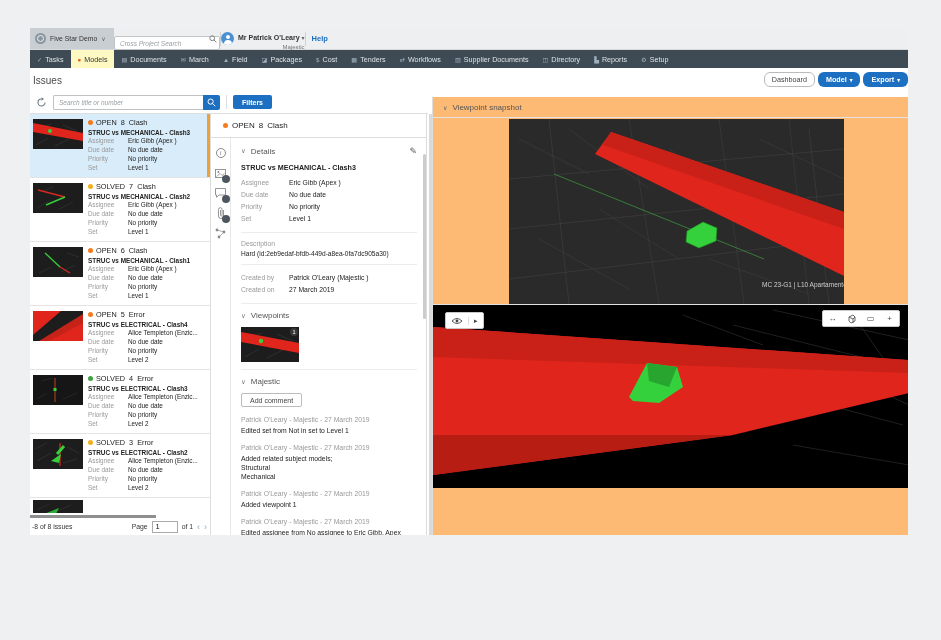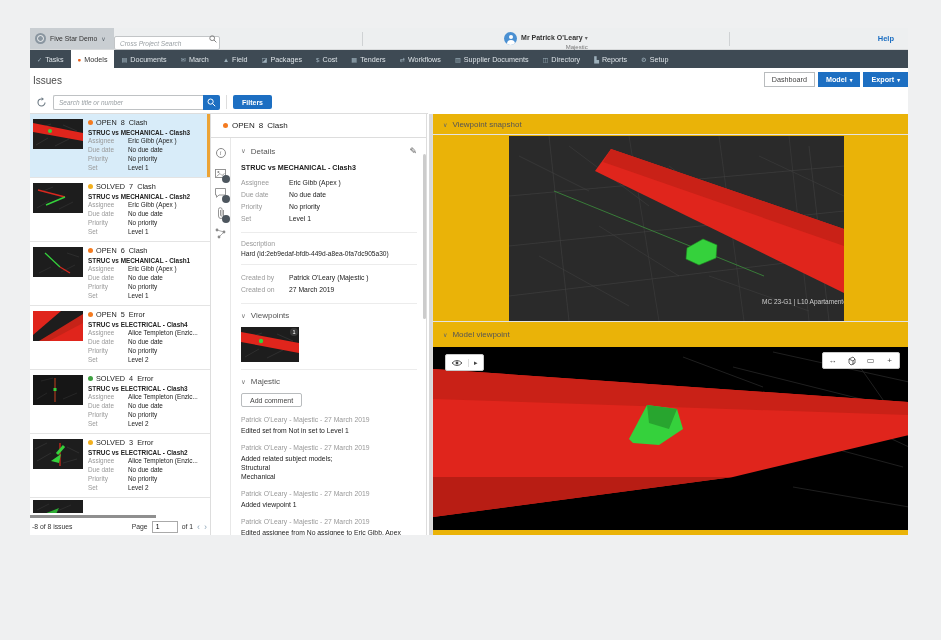--- a/index.html
+++ b/index.html
@@ -9,48 +9,48 @@
 
   
   .topbar{height:22px;display:flex;align-items:stretch;background:#edeff0;border-bottom:1px solid #d8dadb}
   .logo{width:203px;background:#fff;display:flex;align-items:center;padding-left:10px;gap:4px}
   .oracle{color:#c74634;font-weight:bold;font-size:10.5px;letter-spacing:1.5px}
   .aconex{color:#5f6b73;font-size:9px}
   .projtab{width:84px;background:#c9ced2;display:flex;align-items:center;gap:4px;padding:0 5px;font-size:6.8px;color:#333;cursor:pointer}
   .globe{width:11px;height:11px;border-radius:50%;background:#8a96a0;position:relative;flex:none}
   .globe::after{content:"";position:absolute;inset:2px;border:1px solid rgba(255,255,255,.85);border-radius:50%}
   .chev{color:#5a646c;font-size:6px}
-  .topright{flex:1;display:flex;align-items:center;justify-content:space-between;gap:0;padding-right:8px}
+  .topright{flex:1;display:flex;align-items:center;justify-content:flex-start;gap:0;padding-right:8px}
   .cpswrap{position:relative;width:106px;height:14px}
   .cps{width:100%;height:100%;border:1px solid #c2c5c7;border-radius:2px;font-size:6.5px;font-style:italic;padding:0 14px 0 5px;color:#555;background:#fff;font-family:"Liberation Sans",sans-serif}
   .cps::placeholder{color:#9aa0a4;font-style:italic}
   .cpsmag{position:absolute;right:3px;top:3px}
   .tdiv{width:1px;height:14px;background:#cfd2d4}
   .userwrap{display:flex;align-items:center;gap:4px;cursor:pointer}
   .avatar{width:13px;height:13px;border-radius:50%;background:#4a90d2;position:relative;flex:none;overflow:hidden}
   .avatar::before{content:"";position:absolute;left:4.5px;top:2.5px;width:4px;height:4px;border-radius:50%;background:#fff}
   .avatar::after{content:"";position:absolute;left:2.5px;top:7.5px;width:8px;height:6px;border-radius:4px 4px 0 0;background:#fff}
   .ublock{display:flex;flex-direction:column;align-items:flex-end;line-height:1.1}
   .uname{font-size:7px;font-weight:bold;color:#333}
   .ucaret{color:#666;font-size:6px;margin-left:2px}
   .uorg{font-size:6px;color:#777}
   .help{font-size:7.5px;font-weight:bold;color:#1b6ec2;text-decoration:none;padding:0 6px;cursor:pointer}
 
   
   .nav{height:18px;background:#3e4a54;display:flex;align-items:stretch}
   .tab{display:flex;align-items:center;gap:3px;padding:4px 7px;font-size:7.2px;color:#dde3e7;cursor:pointer;white-space:nowrap}
   .tab .tg{font-size:6.2px;color:#9db0bb}
-  .tab.active{background:#ffffff;color:#333}
+  .tab.active{background:#fef9c3;color:#333}
   .tab.active .tg{color:#e8601a}
 
   
   .pagehead{height:23px;position:relative}
   .ptitle{position:absolute;left:3px;top:7px;font-size:10px;color:#4a4a4a}
   .phbtns{position:absolute;right:0;top:4px;display:flex;gap:3px}
-  .btn{height:15px;border-radius:0;font-size:7.2px;display:flex;align-items:center;gap:3px;padding:0 7px;cursor:pointer;border:1px solid transparent;font-family:"Liberation Sans",sans-serif}
+  .btn{height:15px;border-radius:6px;font-size:7.2px;display:flex;align-items:center;gap:3px;padding:0 7px;cursor:pointer;border:1px solid transparent;font-family:"Liberation Sans",sans-serif}
   .btn.white{background:#fff;border-color:#b9bcbe;color:#444}
   .btn.blue{background:#1d6fc2;color:#fff;font-weight:bold}
   .bcaret{font-size:5.5px}
 
   
   .main{position:absolute;left:0;top:63px;right:0;bottom:0}
   .ltoolbar{position:absolute;left:0;top:0;width:398px;height:23px;border-bottom:1px solid #ddd;display:flex;align-items:center;gap:6px;padding-left:6px}
   .lsearchwrap{display:flex;align-items:stretch;height:15px}
   .lsearch{width:150px;height:15px;border:1px solid #bfc2c4;border-right:none;border-radius:2px 0 0 2px;font-size:6.5px;font-style:italic;padding:0 5px;color:#555;font-family:"Liberation Sans",sans-serif}
   .lsearch::placeholder{color:#9aa0a4;font-style:italic}
@@ -101,21 +101,21 @@
   .ddesc{font-size:6.6px;color:#222}
   .vthumb{position:relative;width:58px;height:35px;background:#1d1d1d;margin-top:7px;cursor:pointer}
   .vbadge{position:absolute;right:1px;top:1px;width:8px;height:8px;border-radius:50%;background:rgba(60,60,60,.9);color:#fff;font-size:5.5px;display:flex;align-items:center;justify-content:center}
   .addc{margin-top:7px;height:14px;background:#fff;border:1px solid #b9bcbe;border-radius:2px;font-size:7px;color:#444;padding:0 8px;cursor:pointer;font-family:"Liberation Sans",sans-serif}
   .ameta{font-size:6.8px;color:#999;margin-top:9px}
   .atext{font-size:6.8px;color:#222;margin-top:3px;white-space:pre-line;line-height:9px}
   .mscroll{position:absolute;right:0;top:40px;width:3px;height:165px;background:#ccc;border-radius:2px}
   .betweenbar{position:absolute;left:399px;top:23px;bottom:0;width:3px;background:#d9d9d9}
 
   
-  .rightcol{position:absolute;left:402px;top:23px;width:476px;bottom:0;border-left:1px solid #ddd;background:#eab308}
+  .rightcol{position:absolute;left:402px;top:6px;width:476px;bottom:0;border-left:1px solid #ddd;background:#fdba74}
   .vshead{height:21px;border-bottom:1px solid #e3e3e3;display:flex;align-items:center;gap:5px;padding-left:10px;font-size:8px;color:#555}
   .snapzone{height:187px;position:relative;border-bottom:1px solid #e3e3e3}
   .snapimg{position:absolute;left:76px;top:1px;width:335px;height:185px}
   .mvhead{height:25px;display:flex;align-items:center;gap:5px;padding-left:10px;font-size:8px;color:#555}
   .viewport{height:183px;background:#000;position:relative}
   .vp-tl{position:absolute;left:12px;top:7px;height:17px;background:#fff;border:1px solid #c9c9c9;border-radius:2px;display:flex;align-items:center;cursor:pointer}
   .vp-tl .cell{padding:0 5px;display:flex;align-items:center}
   .vp-tl .cell+.cell{border-left:1px solid #ddd}
   .play{color:#444;font-size:7px}
   .vp-tr{position:absolute;right:8px;top:5px;height:17px;background:#fff;border:1px solid #c9c9c9;border-radius:2px;display:flex;align-items:center}
@@ -607,24 +607,20 @@
           <g stroke="#474747" stroke-width="0.5" fill="none">
             <path d="M0 60 L335 30 M0 110 L335 75 M0 160 L335 120 M40 0 L60 185 M300 10 L320 185"></path>
           </g>
           <line x1="45" y1="55" x2="255" y2="140" stroke="#3f9f3f" stroke-width="0.7"></line>
           <polygon points="102,13 335,93 335,157 86,35" fill="#e0251c"></polygon>
           <polygon points="102,13 335,93 335,110 94,26" fill="#c92117"></polygon>
           <polygon points="178,112 194,103 208,109 207,122 190,129 177,123" fill="#35d13c" stroke="#1f8f24" stroke-width="0.6"></polygon>
           <text x="253" y="168" font-size="6.5" fill="#cfcfcf" font-family="Liberation Sans, sans-serif">MC 23-G1 | L10 Apartamento</text>
         </svg>
       </div>
-      <div class="mvhead">
-        <span class="chev">∨</span>
-        <span>Model viewpoint</span>
-      </div>
       <div class="viewport">
         <svg width="476" height="183" viewBox="0 0 476 183">
           <rect width="476" height="183" fill="#000"></rect>
           <g stroke="#2c2c2c" stroke-width="0.7" fill="none">
             <path d="M300 20 L460 60 M340 5 L476 35 M320 80 L470 120 M360 140 L476 160 M420 10 L476 90 M250 10 L330 40 M390 60 L476 100"></path>
           </g>
           <polygon points="0,22 476,55 476,88 300,130 0,170" fill="#e0251c"></polygon>
           <polygon points="0,22 476,55 476,68 0,52" fill="#c92117"></polygon>
           <polygon points="0,130 300,130 0,170" fill="#b81d14"></polygon>
           <polygon points="196,92 214,58 244,62 250,82 226,98 200,96" fill="#35d13c"></polygon>

